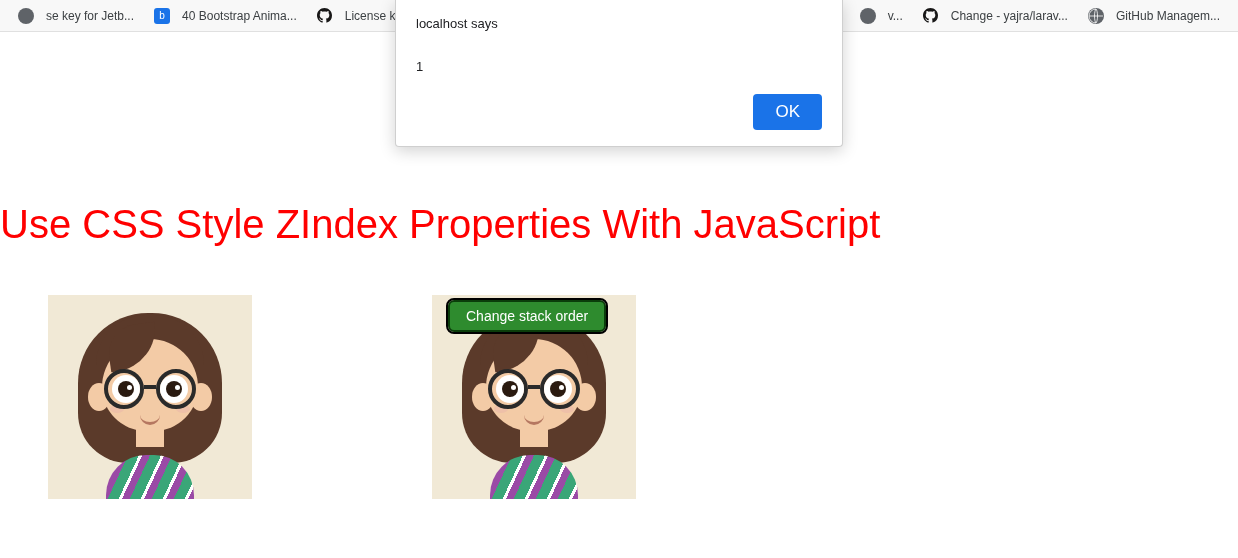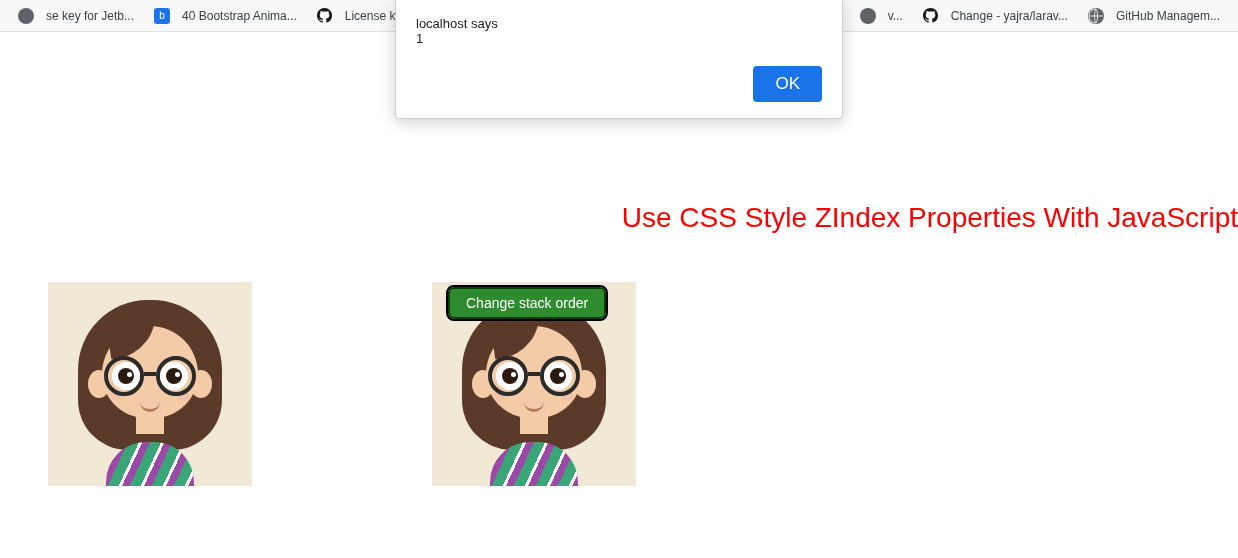--- a/index.html
+++ b/index.html
@@ -53,41 +53,41 @@
       width: 448px;
       background: #fff;
       border: 1px solid #cfcfcf;
       border-top: none;
       border-radius: 0 0 4px 4px;
       box-shadow: 0 4px 16px rgba(0,0,0,0.18);
       padding: 16px 20px;
       font-size: 13px;
       color: #202124;
     }
-    .alert-title { margin-bottom: 0; }
+    .alert-title { margin-bottom: 28px; }
     .alert-message { margin-bottom: 20px; }
     .alert-actions { display: flex; justify-content: flex-end; }
     .alert-ok {
       background: #1a73e8;
       color: #fff;
       border: none;
       border-radius: 4px;
       padding: 8px 22px;
       font-size: 17px;
       cursor: pointer;
     }
 
     
     .page {
       padding-top: 170px;
     }
     .heading {
-      text-align: right;
+      text-align: left;
       color: #ff0000;
-      font-size: 28px;
+      font-size: 40px;
       font-weight: normal;
       margin-bottom: 48px;
     }
     .images-row {
       display: flex;
       gap: 180px;
       padding-left: 48px;
     }
     .img-wrap {
       position: relative;

